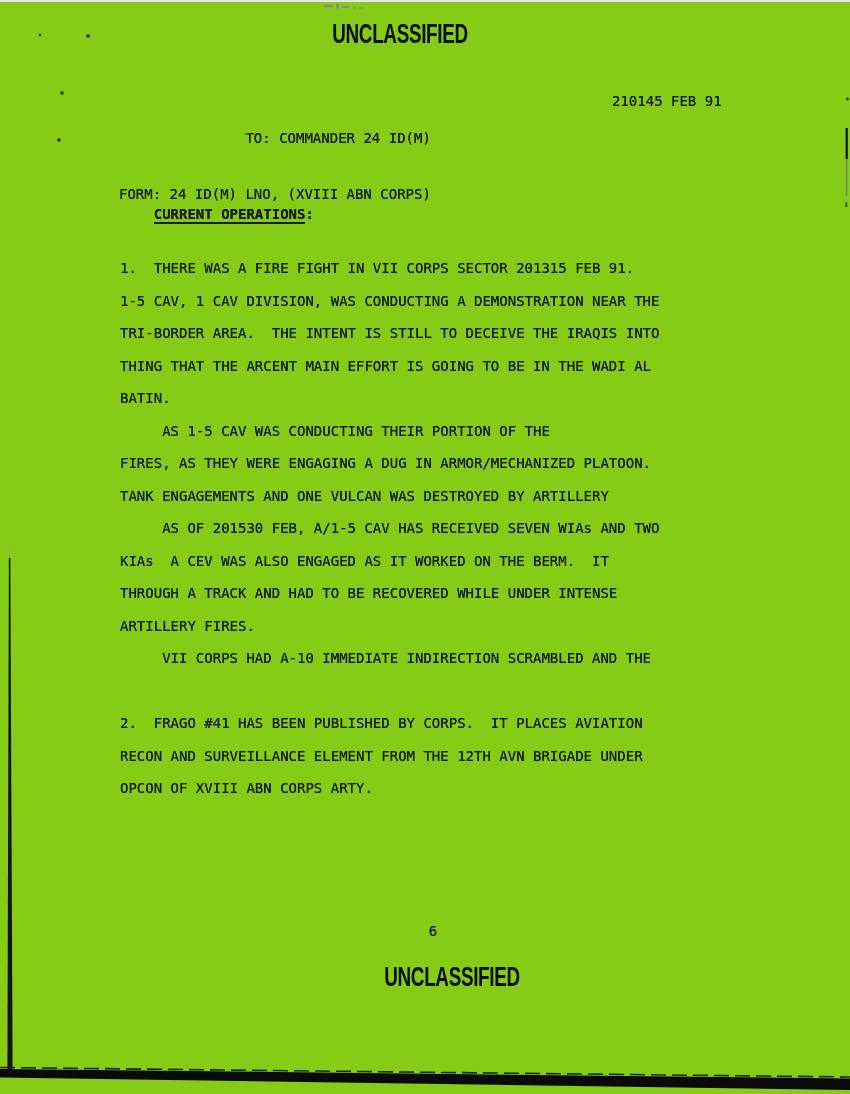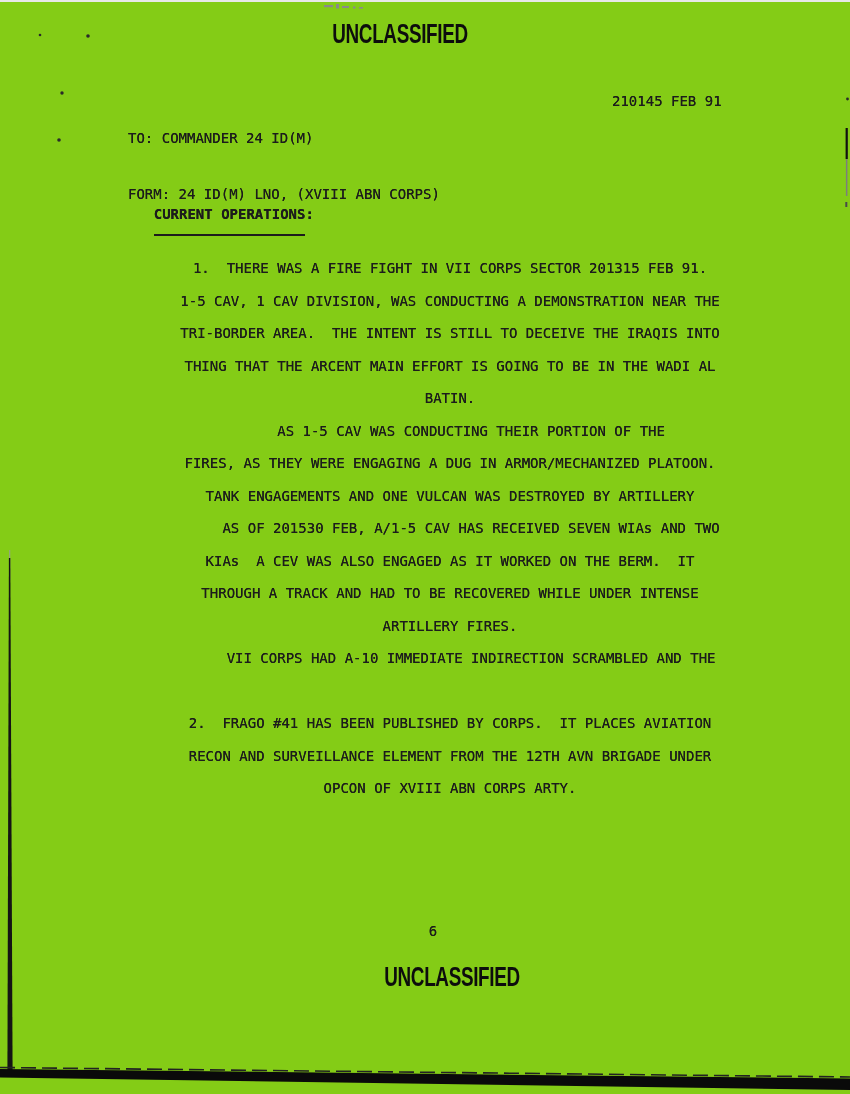--- a/index.html
+++ b/index.html
@@ -27,40 +27,41 @@
     line-height:27px;
     color:#0d0d0d;
     transform:scaleX(0.7);
     transform-origin:center;
     letter-spacing:-0.5px;
     white-space:nowrap;
   }
   .classification.top{left:200px;top:19px;}
   .classification.bottom{left:252px;top:962px;}
   .header-block{
-    position:absolute;left:128px;top:90px;
+    position:absolute;left:119px;top:90px;
     line-height:18.5px;
     white-space:pre;
+    text-align:right;
   }
   .dtg{
     position:absolute;left:612px;top:90px;
     line-height:18.5px;
     white-space:pre;
   }
   .section-heading{
     position:absolute;left:120px;top:188px;
     font-weight:bold;
     white-space:pre;
   }
   .section-heading .underlined{
     border-bottom:2px solid #1c1c1c;
-    padding-bottom:12px;
+    padding-bottom:0px;
   }
   .doc-body{
-    position:absolute;left:120px;top:250px;width:660px;text-align:center;
+    position:absolute;left:120px;top:250px;width:660px;
   }
   .body-line{
     white-space:pre;
     line-height:32.5px;
     min-height:32.5px;
   }
   .page-number{
     position:absolute;left:408px;top:920px;width:50px;
     text-align:center;
     line-height:18px;

